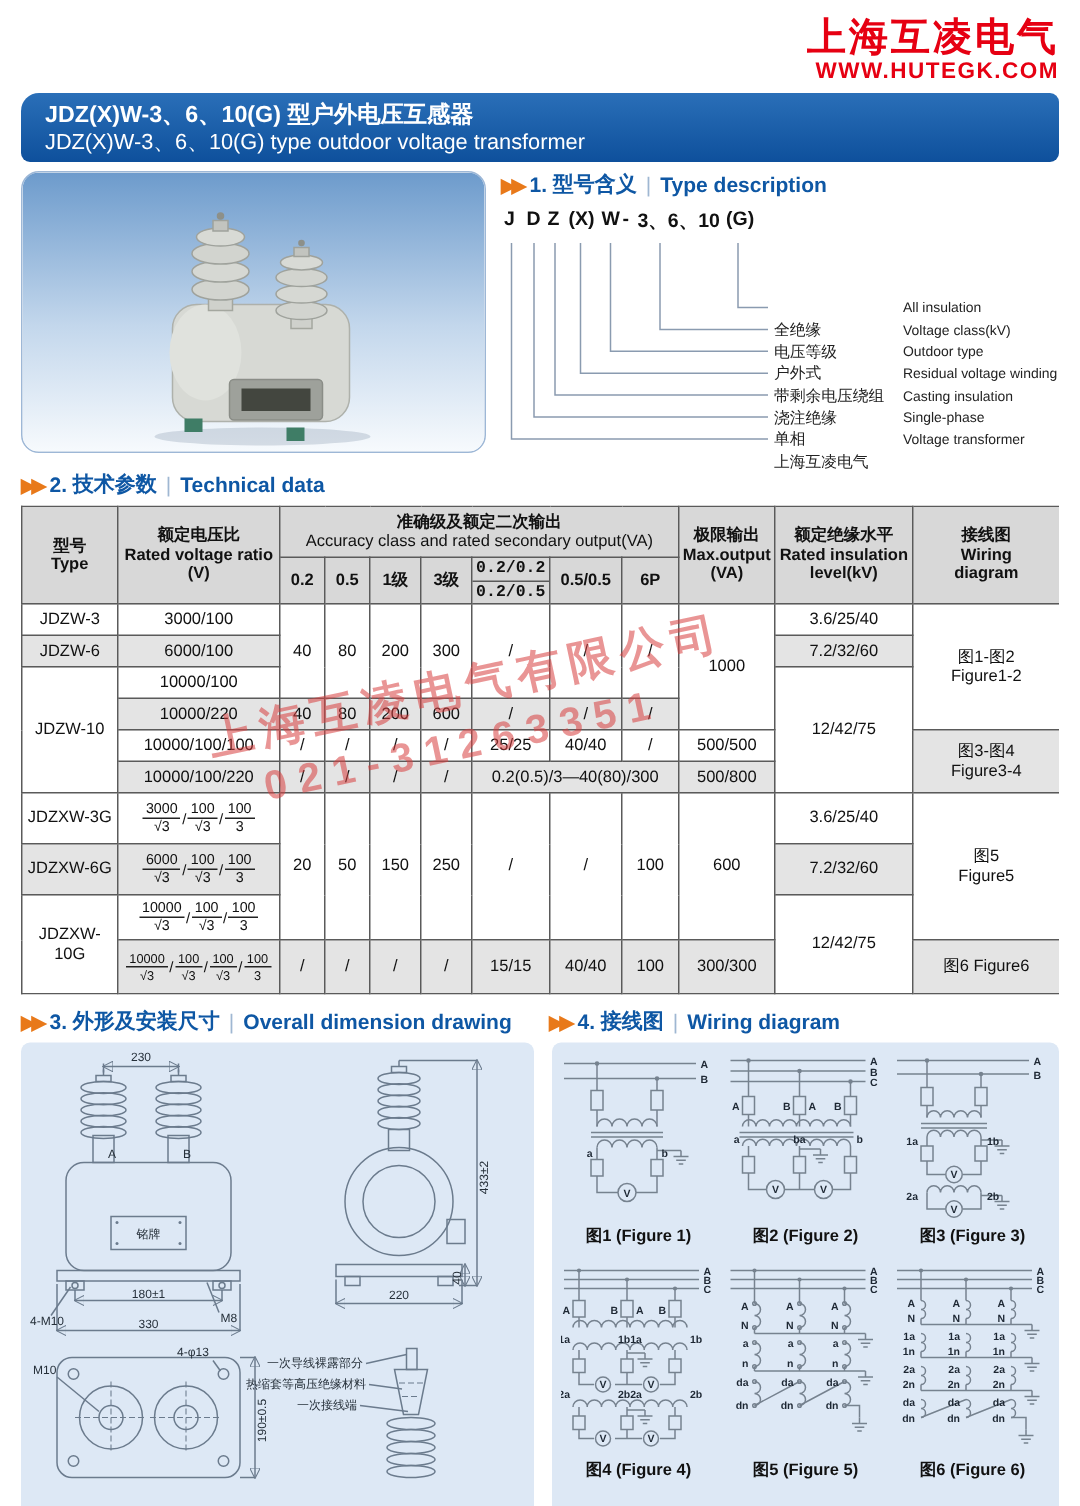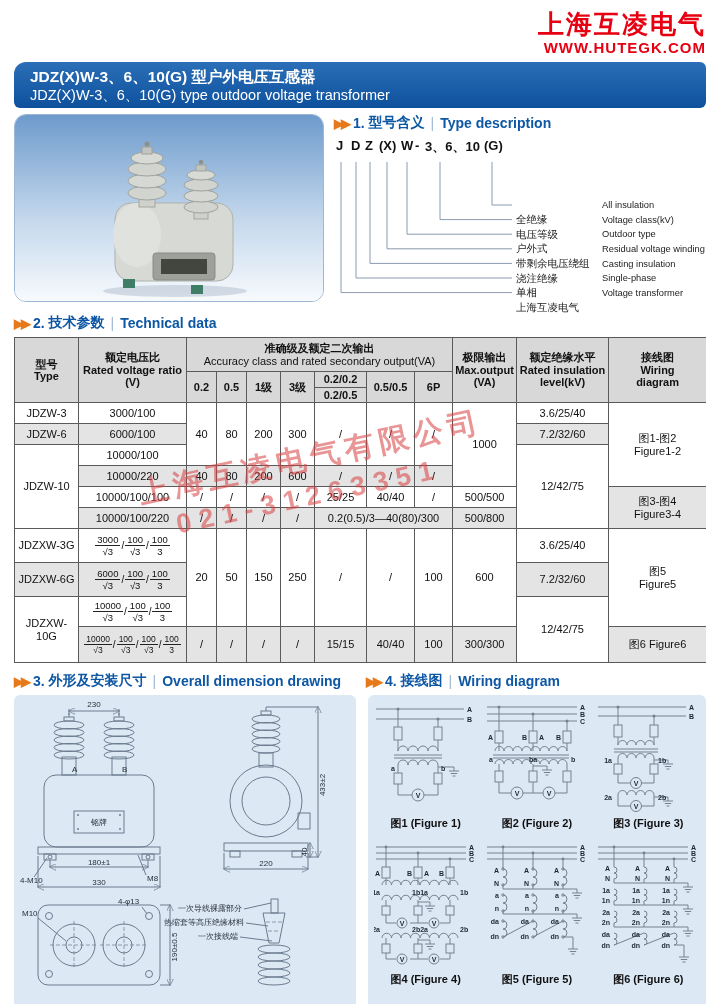--- a/index.html
+++ b/index.html
@@ -27,21 +27,21 @@
   .tree-row .zh{width:86px;color:#222;margin-top:30px;}
   .tree-row .en{font-size:9.3px;color:#222;}
   .sec2-head{margin:10px 14px 5px;}
   .tblwrap{margin:0 14px;position:relative;overflow:hidden;}
   table{border-collapse:collapse;width:692px;table-layout:fixed;}
   th,td{border:1px solid #5a5a5a;text-align:center;vertical-align:middle;
         font-size:11px;line-height:1.15;padding:1px 1px;}
   th{background:#d8d8d8;font-weight:700;}
   td.g{background:#e4e4e4;}
   .pre{white-space:pre-line;}
-  .split div{padding:1px 0;}
+  .split div{padding:1px 0;font-family:Liberation Mono, monospace;}
   .split .bot{border-top:1px solid #5a5a5a;}
   .frac{display:inline-flex;flex-direction:column;vertical-align:middle;line-height:1;font-size:9.5px;}
   .frac .num{border-bottom:1px solid #222;padding:0 2px 1px;}
   .frac .den{padding-top:1px;}
   .fsep{margin:0 1px;font-size:10px;}
   td.sm .frac{font-size:8.5px;}
   .wm{position:absolute;left:125px;top:100px;transform:rotate(-12deg);color:#d83f3f;
       opacity:.55;font-weight:800;pointer-events:none;z-index:5;}
   .wm .l1{font-size:30px;letter-spacing:5px;}
   .wm .l2{font-size:27px;letter-spacing:8px;margin:2px 0 0 30px;}

